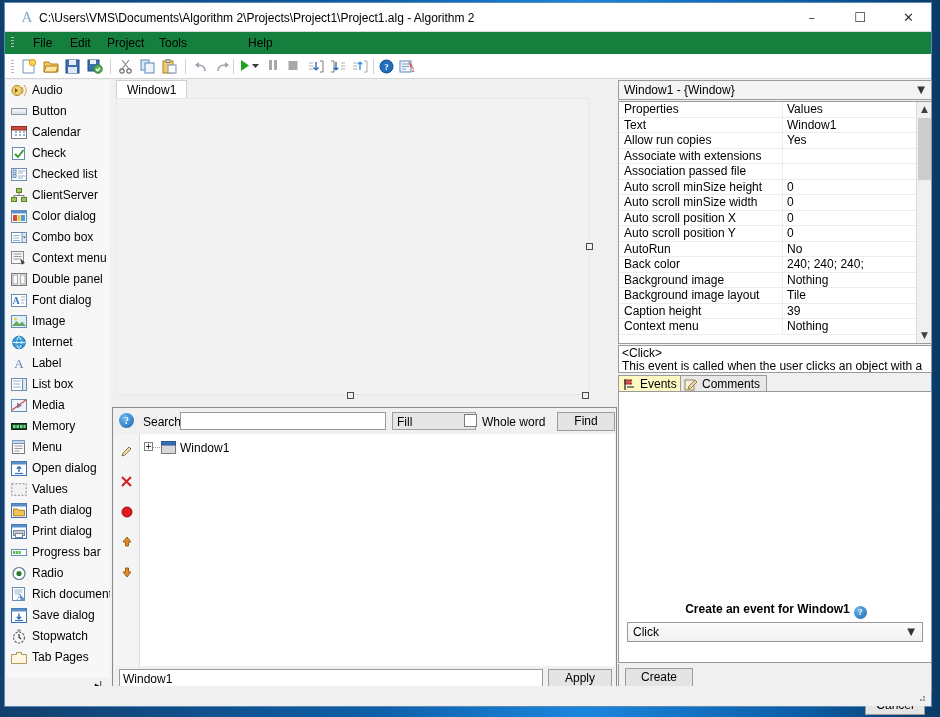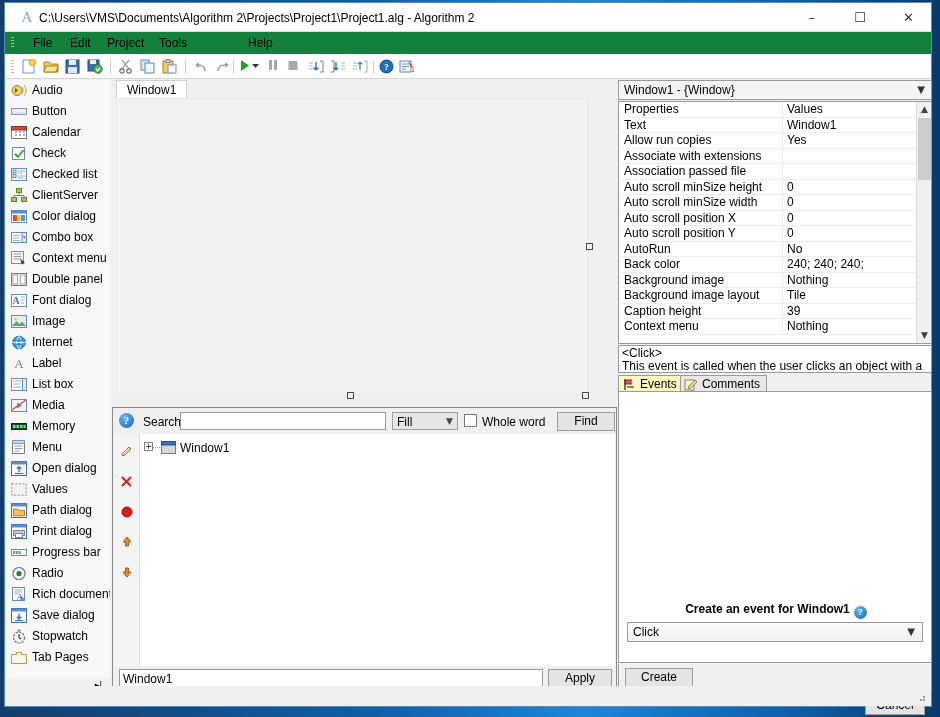--- a/index.html
+++ b/index.html
@@ -604,21 +604,21 @@
     <div class="handle" style="left:474px;top:163px;"></div>
     <div class="handle" style="left:235px;top:312px;"></div>
     <div class="handle" style="left:470px;top:312px;"></div>
   </div>
 
   <div class="midpanel">
     <div class="searchrow">
       <div class="help-ico">?</div>
       <div class="lbl" style="left:30px;top:7px;">Search:</div>
       <input class="tinput" style="left: 67px; top: 4px; width: 206px; height: 18px;" value="" placeholder="">
-      <div class="tselect" style="left:279px;top:4px;width:66px;height:18px;">
+      <div class="tselect" style="left:279px;top:4px;width:84px;height:18px;">
         <span class="cap">Fill</span>
         <span class="arw">▼</span>
       </div>
       <div class="chk" style="left:351px;top:6px;"></div>
       <div class="lbl" style="left:369px;top:7px;">Whole word</div>
       <div class="btn" style="left:444px;top:4px;width:58px;height:19px;line-height:17px;">Find</div>
     </div>
 
     <div class="treearea">
       <div class="tree-row">

